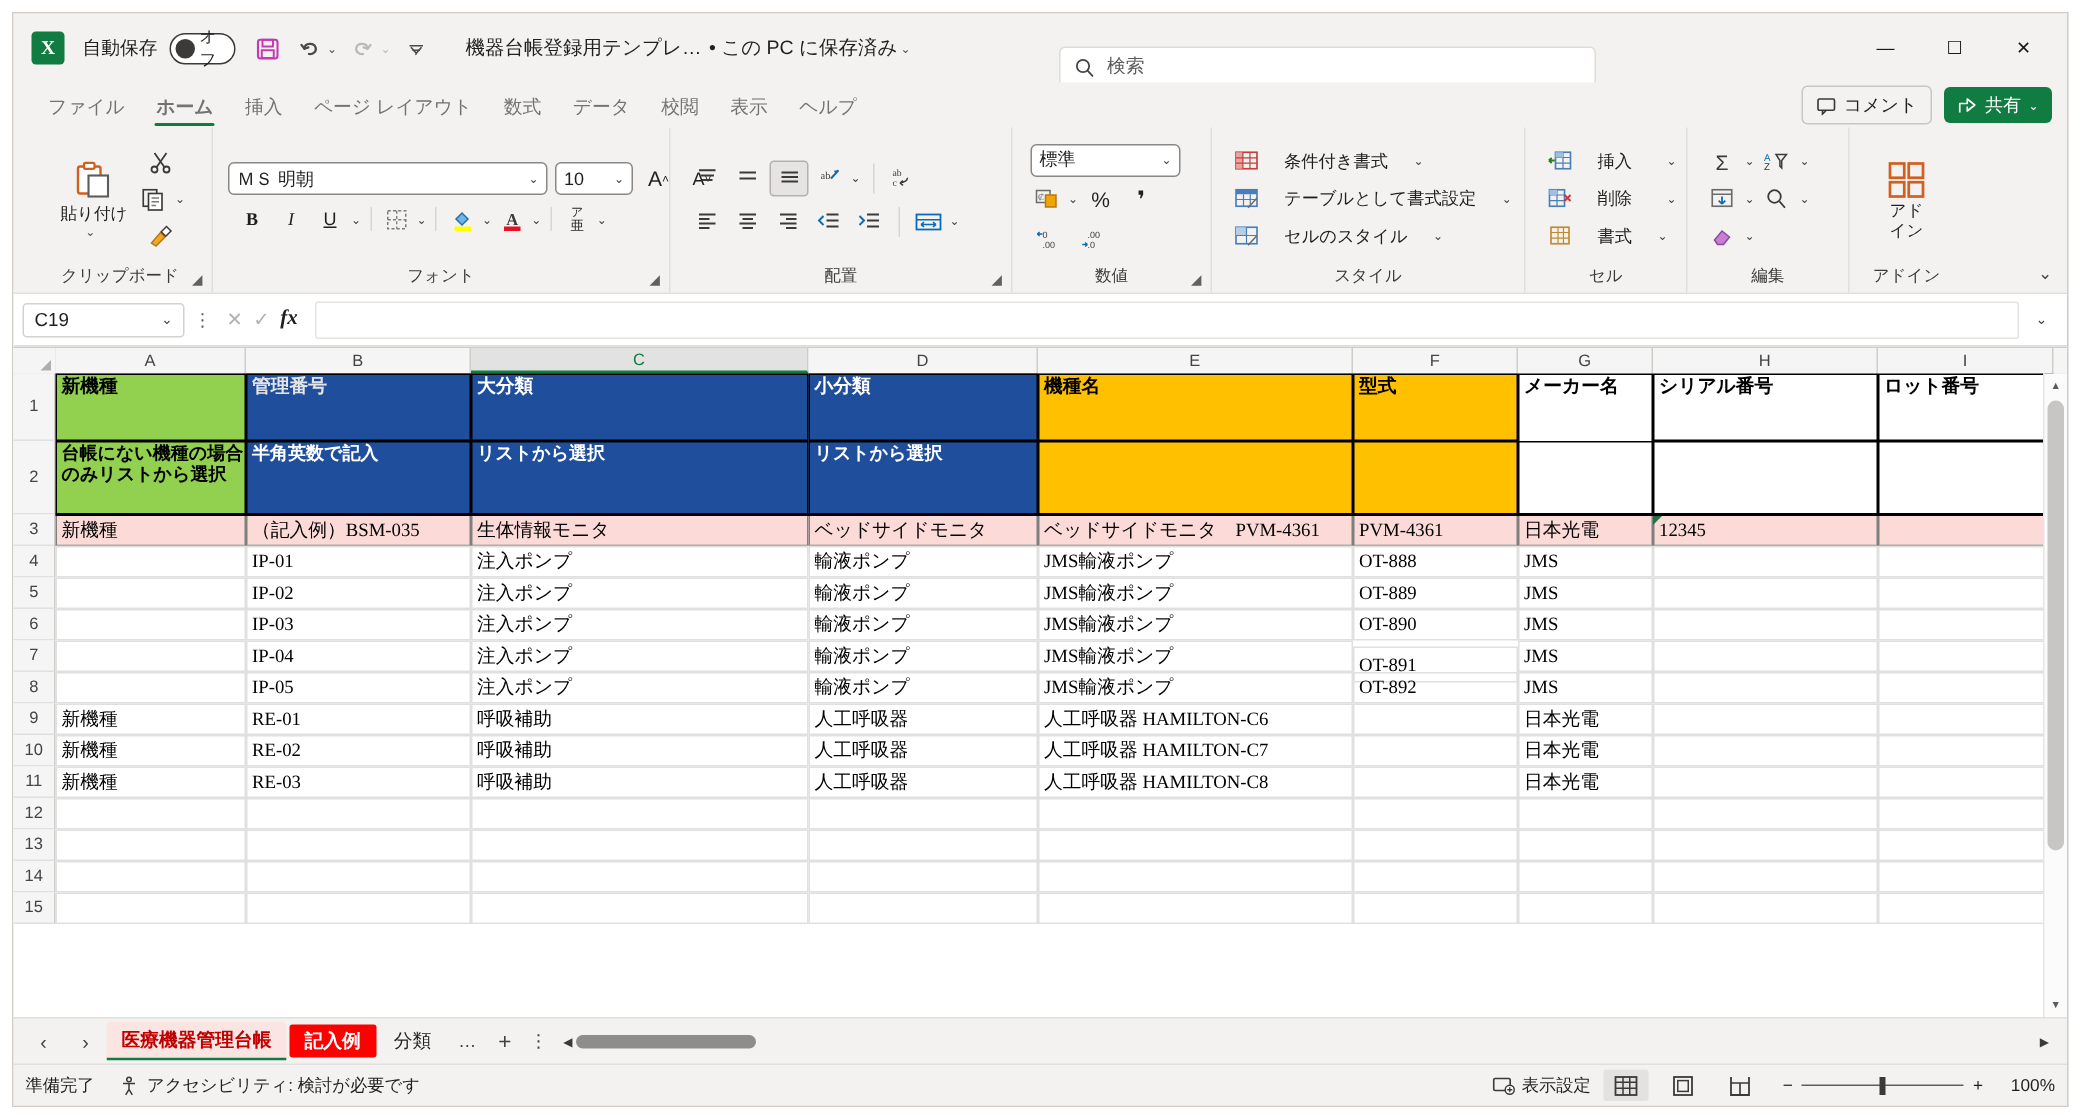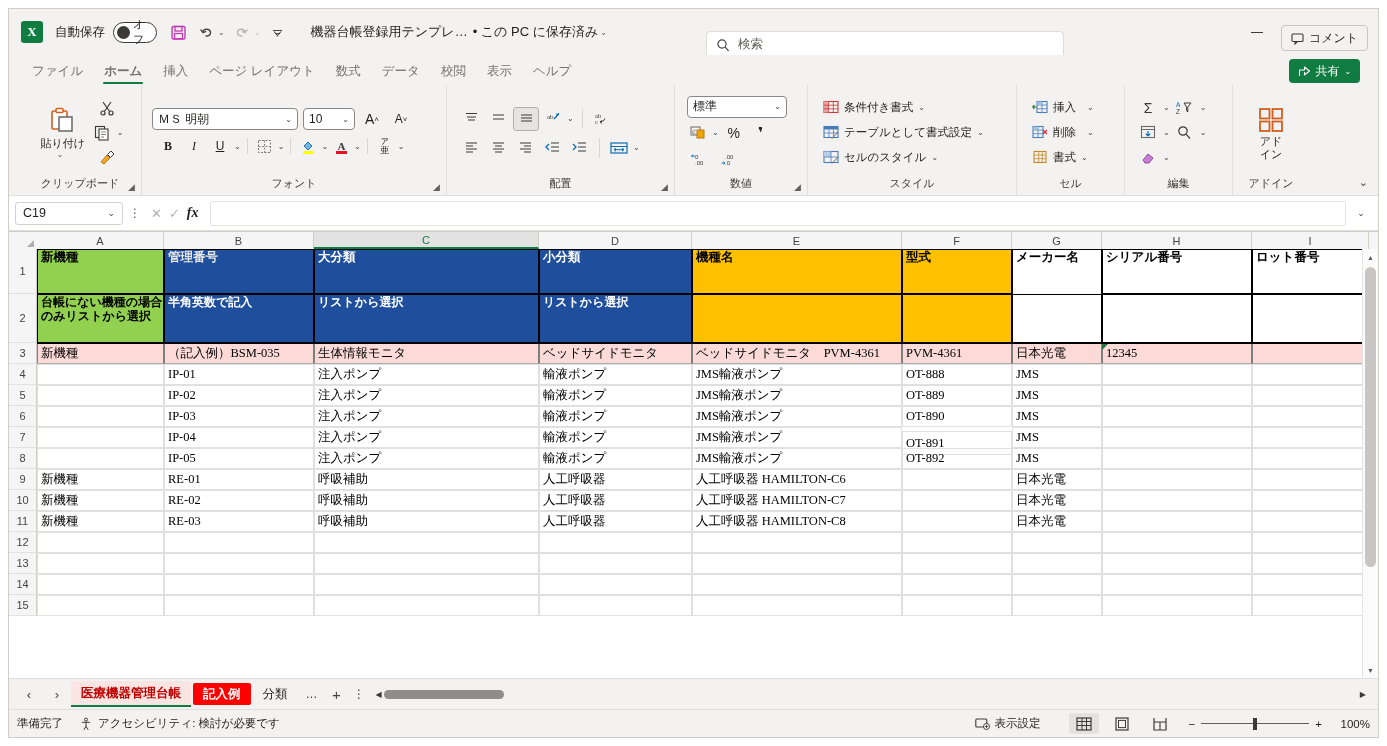--- a/index.html
+++ b/index.html
@@ -36,46 +36,46 @@
   .searchbox .ph{font-size:12.5px;color:#5c5b59;}
   .wincontrols{position:absolute;right:0;top:0;height:46px;display:flex;align-items:center;}
   .wc{width:46px;height:36px;display:flex;align-items:center;justify-content:center;color:#1b1a19;font-size:12px;}
   .wc.close{margin-right:6px;}
 
   
   .ribbontabs{height:30px;background:#f3f2f1;display:flex;align-items:flex-end;padding-left:14px;flex:0 0 auto;position:relative;}
   .rtab{font-size:12.5px;color:#737373;padding:3px 9px 5px 9px;margin-right:3px;position:relative;white-space:nowrap;}
   .rtab.active{font-weight:bold;}
   .rtab.active::after{content:"";position:absolute;left:8px;right:8px;bottom:1px;height:2.2px;background:#107c41;border-radius:2px;}
-  .ribbon-right{position:absolute;right:10px;bottom:2px;display:flex;align-items:center;gap:8px;flex-direction:column;}
+  .ribbon-right{position:absolute;right:10px;bottom:2px;display:flex;align-items:center;gap:8px;}
   .comment-btn{height:24px;border:1px solid #c8c6c4;border-radius:4px;background:#f3f2f1;display:flex;align-items:center;gap:5px;padding:0 9px;font-size:12px;color:#201f1e;}
   .share-btn{height:24px;border-radius:4px;background:#107c41;display:flex;align-items:center;gap:5px;padding:0 9px;font-size:12px;color:#fff;}
   .share-btn .sc{font-size:8px;}
 
   
   .ribbon{height:110px;background:#f3f2f1;border-bottom:1px solid #e1dfdd;display:flex;align-items:stretch;flex:0 0 auto;position:relative;padding-left:10px;}
   .grp{display:flex;flex-direction:column;justify-content:space-between;padding:4px 6px 2px 6px;position:relative;}
   .grp + .grp{border-left:1px solid #e1dfdd;}
   .grp-body{flex:1;display:flex;align-items:center;}
   .grp-label{font-size:11px;color:#3b3a39;text-align:center;padding-bottom:2px;position:relative;}
   .grp-label .dlg{position:absolute;right:0;bottom:1px;font-size:9px;color:#616161;}
   .bigbtn{display:flex;flex-direction:column;align-items:center;width:52px;gap:1px;}
   .bigbtn .lbl{font-size:11px;color:#201f1e;line-height:12px;text-align:center;}
   .mini{display:flex;flex-direction:column;gap:6px;align-items:center;justify-content:center;}
   .mrow{display:flex;align-items:center;gap:4px;}
   .sicon{width:22px;height:22px;display:flex;align-items:center;justify-content:center;}
   .cv{font-size:8px;color:#444;}
   .combo{border:1px solid #8a8886;border-radius:4px;background:#fff;height:22px;display:flex;align-items:center;
     justify-content:space-between;padding:0 5px;font-size:12px;color:#201f1e;box-sizing:border-box;}
-  .fontname{width:146px;gap:42px;}
+  .fontname{width:213px;gap:42px;}
   .fontsize{width:52px;}
   .numfmt{width:100px;}
   .btnsm{width:24px;height:22px;display:flex;align-items:center;justify-content:center;font-size:12px;color:#201f1e;}
   .btnsm.boxed{border:1px solid #b3b0ad;border-radius:3px;background:#e6e4e2;}
-  .styitem{display:flex;align-items:center;gap:5px;font-size:11.5px;color:#201f1e;height:24px;white-space:nowrap;text-align:right;}
+  .styitem{display:flex;align-items:center;gap:17px;font-size:11.5px;color:#201f1e;height:24px;white-space:nowrap;text-align:right;}
   .styitem .gi{width:17px;height:17px;display:flex;align-items:center;justify-content:center;}
   .collapse-ribbon{position:absolute;right:10px;bottom:6px;font-size:11px;color:#444;}
 
   
   .formulabar{height:34px;background:#fff;display:flex;align-items:center;padding:0 6px;flex:0 0 auto;gap:4px;border-bottom:1px solid #e1dfdd;}
   .namebox{width:108px;height:23px;border:1px solid #d4d2d0;border-radius:3px;background:#fff;display:flex;align-items:center;
     justify-content:space-between;padding:0 7px;box-sizing:border-box;font-size:12.5px;color:#201f1e;}
   .namebox .cv{font-size:9px;}
   .fb-dots{width:16px;text-align:center;color:#5c5b59;font-size:12px;letter-spacing:0;}
   .fbtns{display:flex;align-items:center;gap:7px;padding:0 8px 0 4px;color:#b3b0ad;font-size:13px;}
@@ -799,21 +799,21 @@
       <span>準備完了</span>
     </div>
     <div class="sb-item">
       <svg width="14" height="14" viewBox="0 0 14 14">
           <circle cx="7" cy="2.6" r="1.5" fill="none" stroke="#3b3a39" stroke-width="1"></circle>
           <path d="M3 5.3 h8 M7 5.3 v4 M7 9.3 l-2.2 3.6 M7 9.3 l2.2 3.6" stroke="#3b3a39" stroke-width="1" fill="none"></path>
         </svg>
       <span>アクセシビリティ: 検討が必要です</span>
     </div>
     <div class="sb-right">
-      <div class="sb-item" style="margin-right:20px;">
+      <div class="sb-item" style="margin-right:0;">
         <svg width="15" height="14" viewBox="0 0 15 14">
             <rect x="0.8" y="2" width="11" height="8" rx="1" fill="none" stroke="#3b3a39" stroke-width="1.1"></rect>
             <circle cx="11.5" cy="9.5" r="3" fill="#fff" stroke="#3b3a39" stroke-width="1"></circle>
             <path d="M11.5 7.8v3.4M9.8 9.5h3.4" stroke="#3b3a39" stroke-width="0.9"></path>
           </svg>
         <span>表示設定</span>
       </div>
       <div class="viewbtn active">
         <svg width="16" height="14" viewBox="0 0 16 14">
             <rect x="1" y="1" width="14" height="12" fill="none" stroke="#3b3a39" stroke-width="1.2"></rect>

